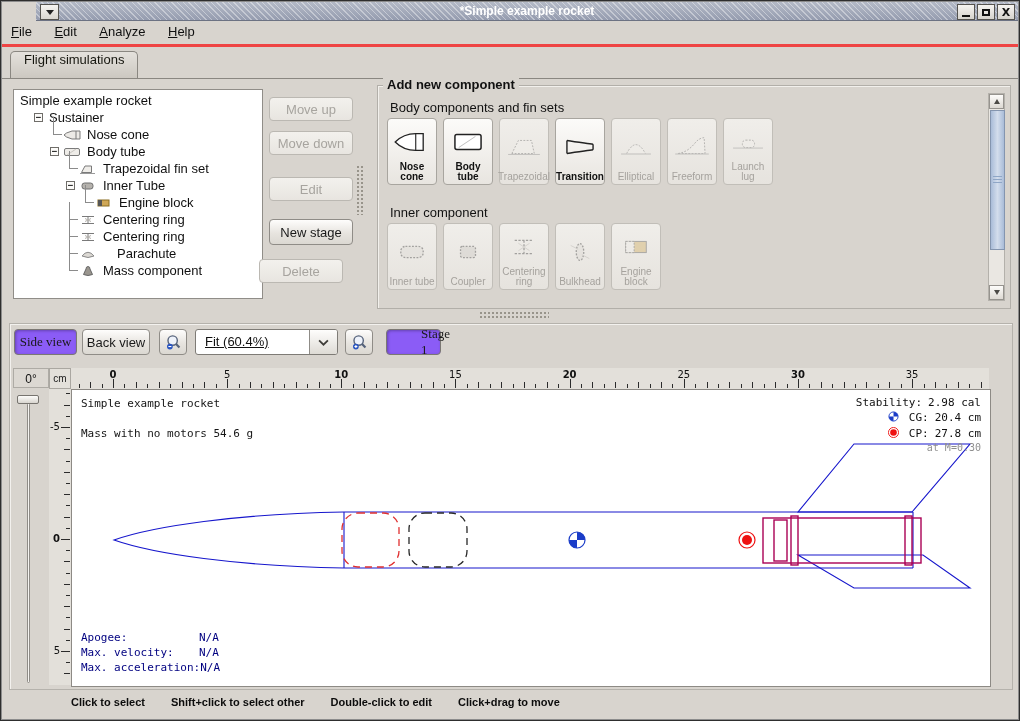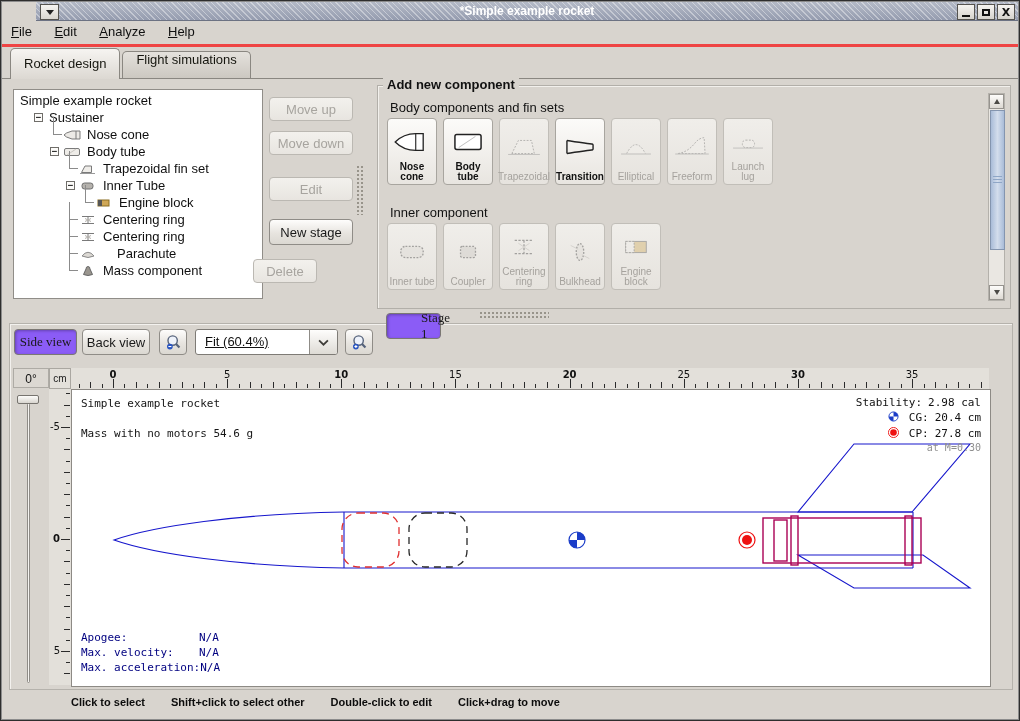--- a/index.html
+++ b/index.html
@@ -129,21 +129,20 @@
   </div>
 
   <div class="menubar">
     <span class="mitem">File</span>
     <span class="mitem">Edit</span>
     <span class="mitem">Analyze</span>
     <span class="mitem">Help</span>
   </div>
 
   <div class="tabbar">
-    <div class="tab active">Rocket design</div>
     <div class="tab">Flight simulations</div>
   </div>
 
   <div class="treebox" id="tree">
       <div class="tree-row" style="padding-left: 4px;">
         <span style="margin-left: 2px;">Simple example rocket</span>
       </div>
       <div class="tree-row" style="padding-left: 20px;">
         <span class="exp">−</span>
         <span style="margin-left: 2px;">Sustainer</span>
@@ -234,21 +233,21 @@
           </svg>
         </span>
         <span style="margin-left: 2px;">Mass component</span>
       </div>
     </div>
 
   <div class="btn disabled" style="left:268px;top:96px;width:84px;height:24px;">Move up</div>
   <div class="btn disabled" style="left:268px;top:130px;width:84px;height:24px;">Move down</div>
   <div class="btn disabled" style="left:268px;top:176px;width:84px;height:24px;">Edit</div>
   <div class="btn" style="left:268px;top:218px;width:84px;height:26px;">New stage</div>
-  <div class="btn disabled" style="left:252px;top:258px;width:64px;height:24px;">Delete</div>
+  <div class="btn disabled" style="left:258px;top:258px;width:84px;height:24px;">Delete</div>
 
   <div class="grip" style="left:355px;top:164px;width:8px;height:50px;"></div>
 
   <div class="addpanel">
     <span class="addtitle">Add new component</span>
     <span class="seclabel" style="top:14px;">Body components and fin sets</span>
     <div class="comprow" style="top:32px;" id="addrow0">
         <div class="comp-btn">
           <span class="comp-icon">
             <svg width="42" height="28" viewBox="0 0 44 30">
@@ -396,21 +395,21 @@
   </div>
   <div class="btn" style="left:344px;top:328px;width:28px;height:26px;">
     <svg width="17" height="17" viewBox="0 0 16 16">
       <circle cx="7.2" cy="6.2" r="4.4" fill="#eef2fa" stroke="#55627a" stroke-width="1.3"></circle>
       <line x1="10.4" y1="9.4" x2="13.6" y2="12.8" stroke="#55627a" stroke-width="2"></line>
       <circle cx="4.6" cy="11.8" r="2.7" fill="#2a55c0"></circle>
       <rect x="3.2" y="11.3" width="2.8" height="1" fill="#fff"></rect>
       <rect x="4.1" y="10.4" width="1" height="2.8" fill="#fff"></rect>
     </svg>
   </div>
-  <div class="btn pressed" style="left:385px;top:312px;width:55px;height:26px;padding-left:44px;">Stage 1</div>
+  <div class="btn pressed" style="left:385px;top:328px;width:55px;height:26px;padding-left:44px;">Stage 1</div>
 
   <div class="rotbox">0°</div>
   <div class="slider-track"></div>
   <div class="slider-handle"></div>
 
   <div class="cmbox">cm</div>
   <div class="ruler" style="left:70px;top:367px;width:918px;height:21px;" id="hruler">
       <span class="htick" style="left: 7.8px; height: 4px;"></span>
       <span class="htick" style="left: 19.2px; height: 6px;"></span>
       <span class="htick" style="left: 30.6px; height: 4px;"></span>

